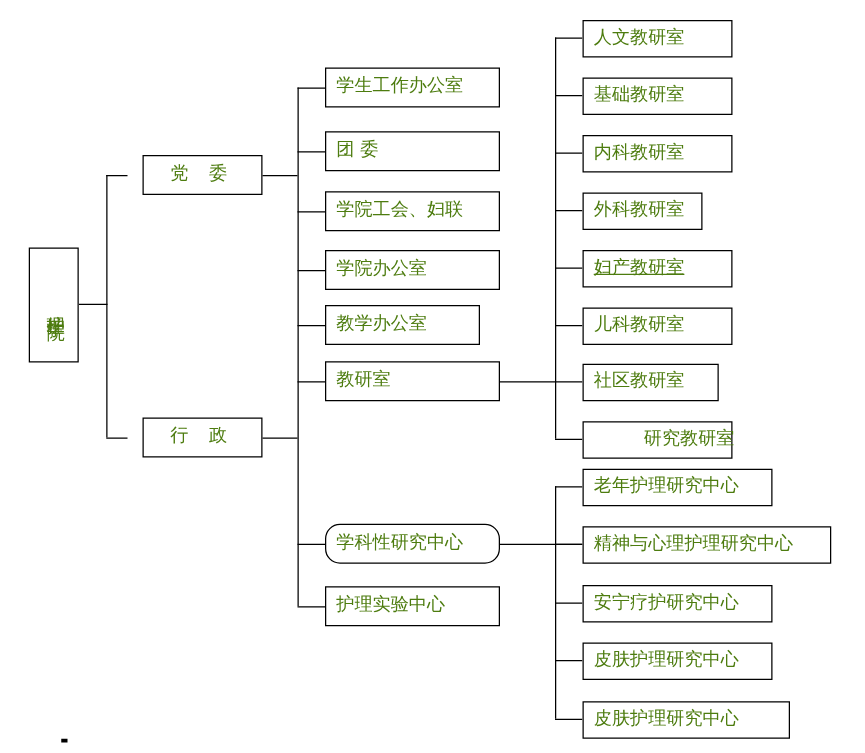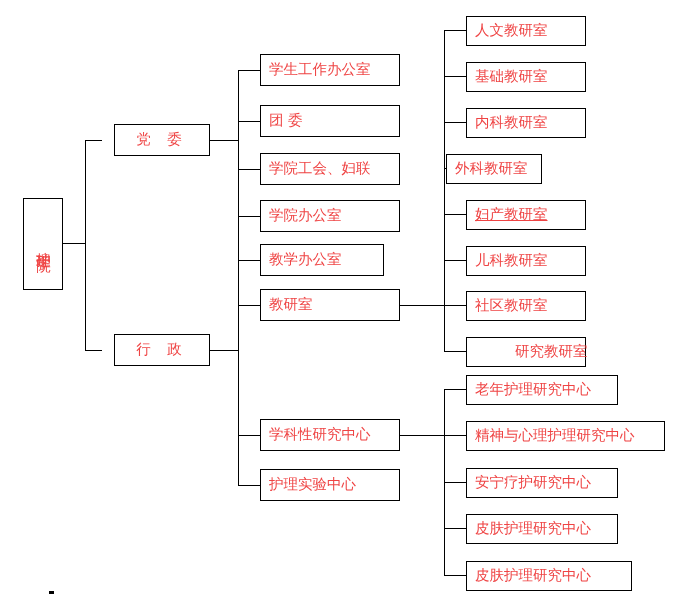--- a/index.html
+++ b/index.html
@@ -20,21 +20,21 @@
   .node {
     position: absolute;
     box-sizing: border-box;
     border: 1px solid #000000;
     background: #ffffff;
     display: flex;
     align-items: center;
     z-index: 3;
     font-size: 14.5px;
     line-height: 1.05;
-    color: #ef4444;
+    color: #4d7c0f;
     letter-spacing: 0px;
     white-space: nowrap;
   }
   .node.left-text {
     justify-content: flex-start;
     padding-left: 8px;
   }
   .node.center-text {
     justify-content: center;
     margin-left: 12px;
@@ -117,30 +117,30 @@
   <div class="node center-text spaced" style="left:102px; top:124px; width:96px; height:32px;">党&nbsp;委</div>
   <div class="node center-text spaced" style="left:102px; top:334px; width:96px; height:32px;">行&nbsp;政</div>
 
   <div class="node left-text" style="left:260px; top:54px; width:140px; height:32px;">学生工作办公室</div>
   <div class="node left-text" style="left:260px; top:105px; width:140px; height:32px;">团&nbsp;委</div>
   <div class="node left-text" style="left:260px; top:153px; width:140px; height:32px;">学院工会、妇联</div>
   <div class="node left-text" style="left:260px; top:200px; width:140px; height:32px;">学院办公室</div>
 
   <div class="node left-text" style="left:260px; top:244px; width:124px; height:32px;">教学办公室</div>
   <div class="node left-text" style="left:260px; top:289px; width:140px; height:32px;">教研室</div>
-  <div class="node left-text" style="left:260px; top:419px; width:140px; height:32px;">学科性研究中心</div>
+  <div class="node left-text" style="left:260px; top:419px; width:140px; height:32px;border-radius:12px;">学科性研究中心</div>
   <div class="node left-text" style="left:260px; top:469px; width:140px; height:32px;">护理实验中心</div>
 
   <div class="node left-text" style="left:466px; top:16px; width:120px; height:30px;">人文教研室</div>
   <div class="node left-text" style="left:466px; top:62px; width:120px; height:30px;">基础教研室</div>
   <div class="node left-text" style="left:466px; top:108px; width:120px; height:30px;">内科教研室</div>
-  <div class="node left-text" style="left:446px; top:154px; width:96px; height:30px;">外科教研室</div>
+  <div class="node left-text" style="left:466px; top:154px; width:96px; height:30px;">外科教研室</div>
   <div class="node left-text" style="left:466px; top:200px; width:120px; height:30px;text-decoration:underline;">妇产教研室</div>
   <div class="node left-text" style="left:466px; top:246px; width:120px; height:30px;">儿科教研室</div>
-  <div class="node left-text" style="left:466px; top:291px; width:120px; height:30px;">社区教研室</div>
+  <div class="node left-text" style="left:466px; top:291px; width:109px; height:30px;">社区教研室</div>
   <div class="node left-text" style="left:466px; top:337px; width:120px; height:30px;padding-left:48px;">研究教研室</div>
 
   <div class="node left-text" style="left:466px; top:375px; width:152px; height:30px;">老年护理研究中心</div>
   <div class="node left-text" style="left:466px; top:421px; width:199px; height:30px;">精神与心理护理研究中心</div>
   <div class="node left-text" style="left:466px; top:468px; width:152px; height:30px;">安宁疗护研究中心</div>
   <div class="node left-text" style="left:466px; top:514px; width:152px; height:30px;">皮肤护理研究中心</div>
   <div class="node left-text" style="left:466px; top:561px; width:166px; height:30px;">皮肤护理研究中心</div>
 
   <div class="artifact" style="left:49px; top:591px; width:5px; height:3px;"></div>
 

